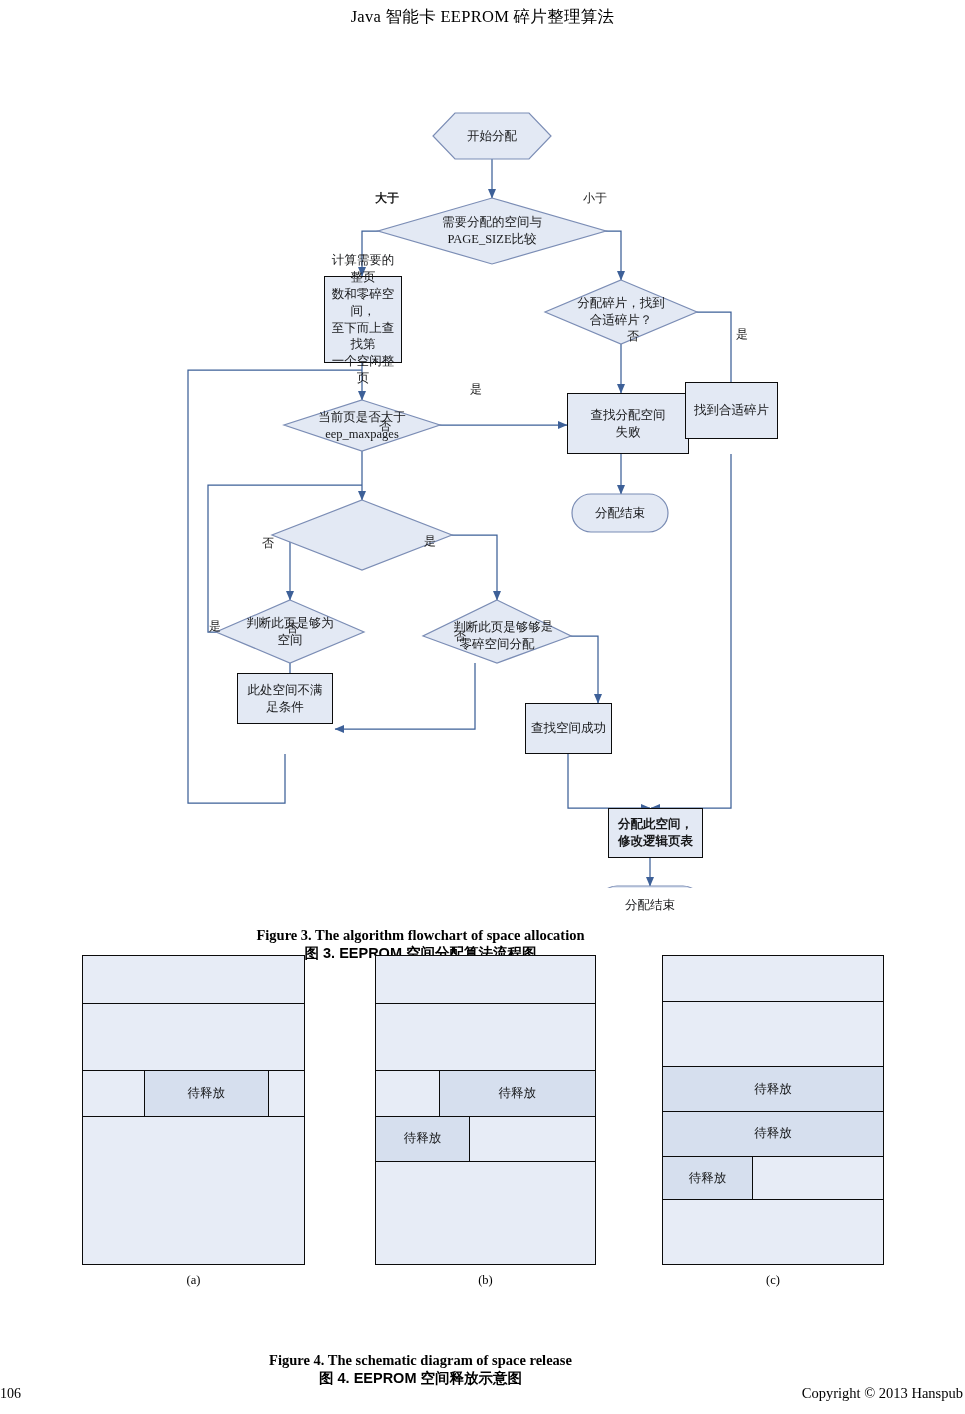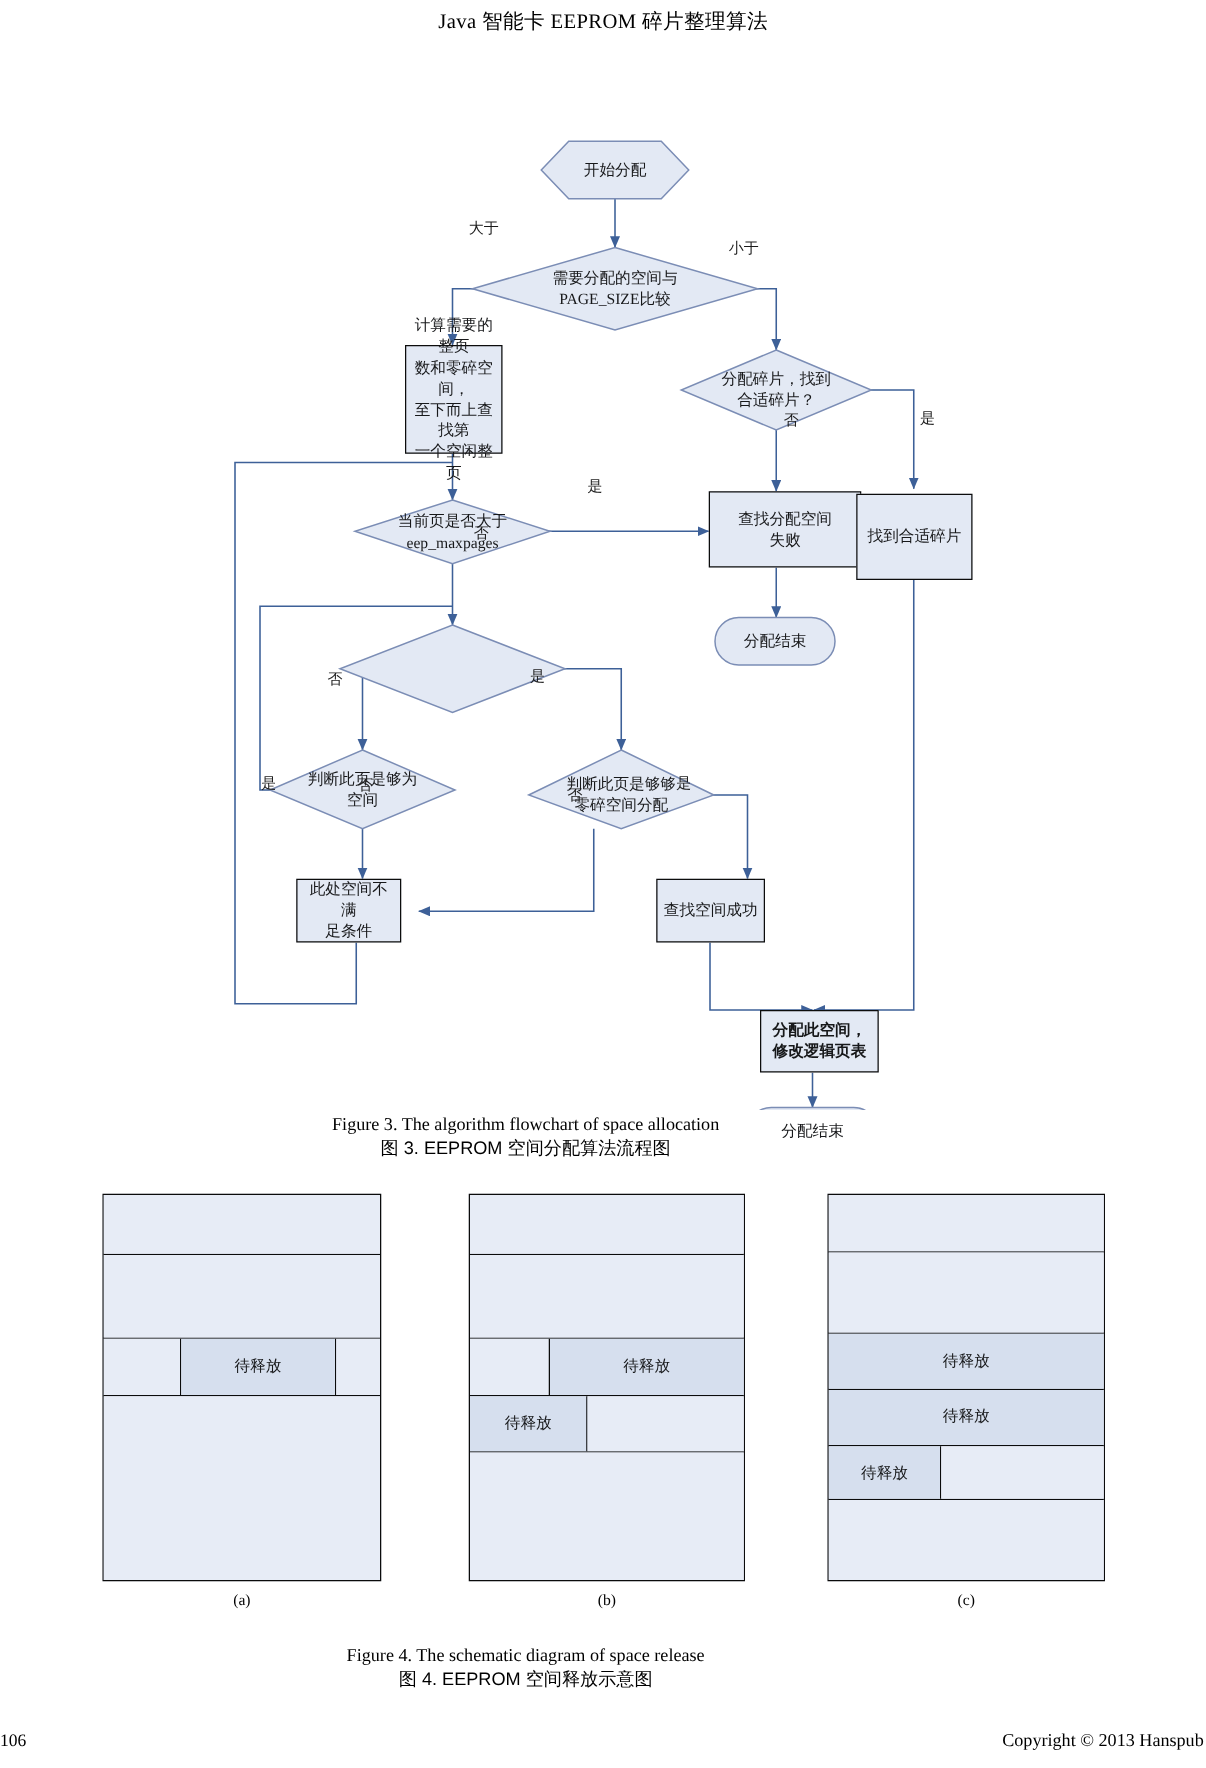--- a/index.html
+++ b/index.html
@@ -27,21 +27,21 @@
   .node.rect{background:#e3e9f4;border:1.4px solid #0c0c0c;}
   .node.rect span{padding:0 4px;}
 
   
   .node.glyph{background:transparent;border:none;}
 
   .edge-label{position:absolute;font-size:12px;color:#1a1a1a;
               font-family:"Liberation Serif",serif;}
 
   
-  .cap{position:absolute;width:841px;text-align:center;font-weight:normal;}
+  .cap{position:absolute;width:841px;text-align:center;font-weight:bold;margin-top:35px;}
   .cap .en{font-size:14.5px;font-family:"Liberation Serif",serif;}
   .cap .zh{font-size:14.5px;font-family:"Liberation Sans","DejaVu Sans",sans-serif;}
 
   
   .memfig{position:absolute;}
   .memblock{border:1.6px solid #0b0b0b;box-sizing:border-box;
             display:flex;flex-direction:column;background:#e7ecf6;}
   .memrow{display:flex;box-sizing:border-box;border-bottom:1.4px solid #0b0b0b;justify-content:space-between;}
   .memrow:last-child{border-bottom:none;}
   .memcell{box-sizing:border-box;display:flex;align-items:center;
@@ -155,21 +155,21 @@
     <div class="node glyph" style="left:556px;top:238px;width:130px;height:52px;">
       <span style="white-space:pre-line">分配碎片，找到
 合适碎片？</span>
     </div>
 
     <div class="node rect" style="left:567px;top:345px;width:122px;height:61px;">
       <span style="white-space:pre-line">查找分配空间
 失败</span>
     </div>
 
-    <div class="node rect" style="left:685px;top:347px;width:93px;height:69px;">
+    <div class="node rect" style="left:685px;top:334px;width:93px;height:57px;">
       <span style="white-space:pre-line">找到合适碎片</span>
     </div>
 
     <div class="node glyph" style="left:572px;top:446px;width:96px;height:38px;">
       <span>分配结束</span>
     </div>
 
     <div class="node glyph" style="left:290px;top:357px;width:144px;height:42px;">
       <span style="white-space:pre-line">当前页是否大于
 eep_maxpages</span>
@@ -179,39 +179,39 @@
     <div class="node glyph" style="left:429px;top:567px;width:136px;height:42px;">
       <span style="white-space:pre-line">判断此页是够够
 零碎空间分配</span>
     </div>
 
     <div class="node glyph" style="left:222px;top:563px;width:136px;height:42px;">
       <span style="white-space:pre-line">判断此页是够为
 空间</span>
     </div>
 
-    <div class="node rect" style="left:237px;top:655px;width:84px;height:51px;">
+    <div class="node rect" style="left:237px;top:625px;width:96px;height:51px;">
       <span style="white-space:pre-line">此处空间不满
 足条件</span>
     </div>
 
     <div class="node rect" style="left:525px;top:655px;width:87px;height:51px;">
       <span style="white-space:pre-line">查找空间成功</span>
     </div>
 
     <div class="node rect" style="left:608px;top:760px;width:95px;height:50px;font-weight:bold;">
       <span style="white-space:pre-line">分配此空间，
 修改逻辑页表</span>
     </div>
 
     <div class="node glyph" style="left:598px;top:838px;width:104px;height:38px;">
       <span>分配结束</span>
     </div>
 
-    <div class="edge-label" style="left:375px;top:126px;">大于</div>
+    <div class="edge-label" style="left:375px;top:142px;font-weight:bold;">大于</div>
     <div class="edge-label" style="left:583px;top:142px;">小于</div>
     <div class="edge-label" style="left:627px;top:280px;">否</div>
     <div class="edge-label" style="left:736px;top:278px;">是</div>
     <div class="edge-label" style="left:470px;top:333px;">是</div>
     <div class="edge-label" style="left:379px;top:370px;">否</div>
     <div class="edge-label" style="left:262px;top:487px;">否</div>
     <div class="edge-label" style="left:424px;top:485px;">是</div>
     <div class="edge-label" style="left:209px;top:570px;">是</div>
     <div class="edge-label" style="left:286px;top:572px;">否</div>
     <div class="edge-label" style="left:541px;top:570px;">是</div>

